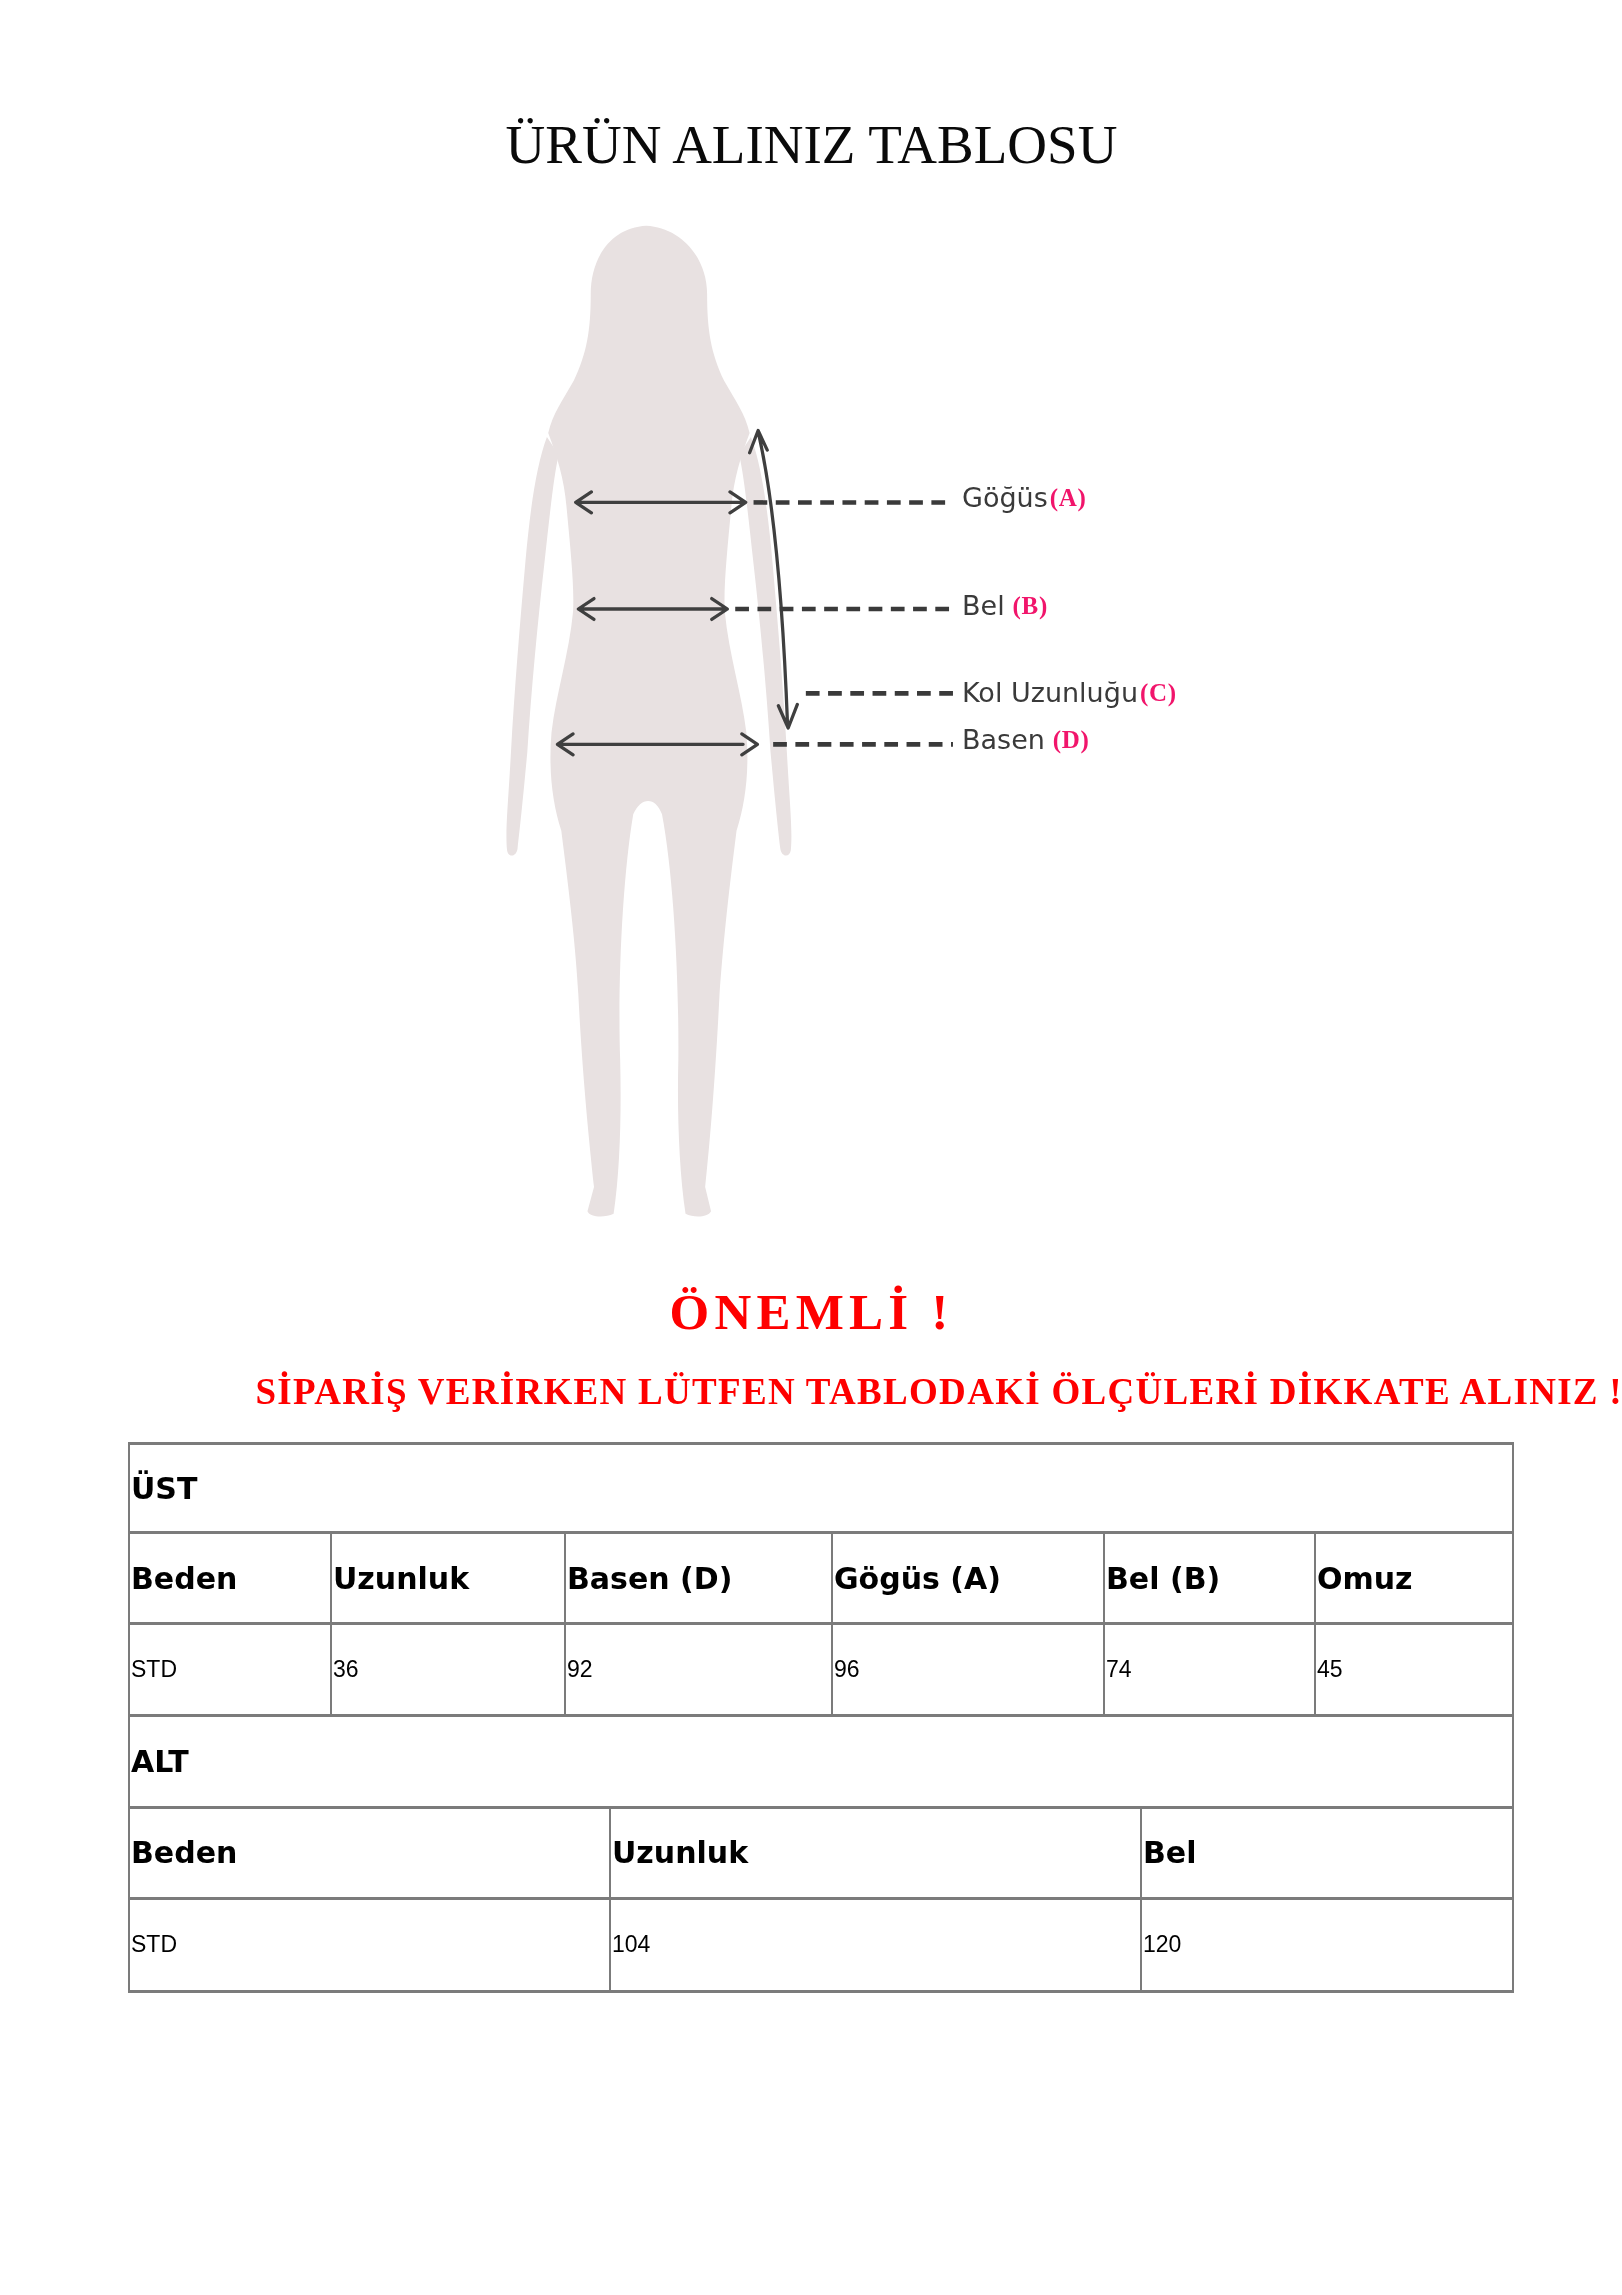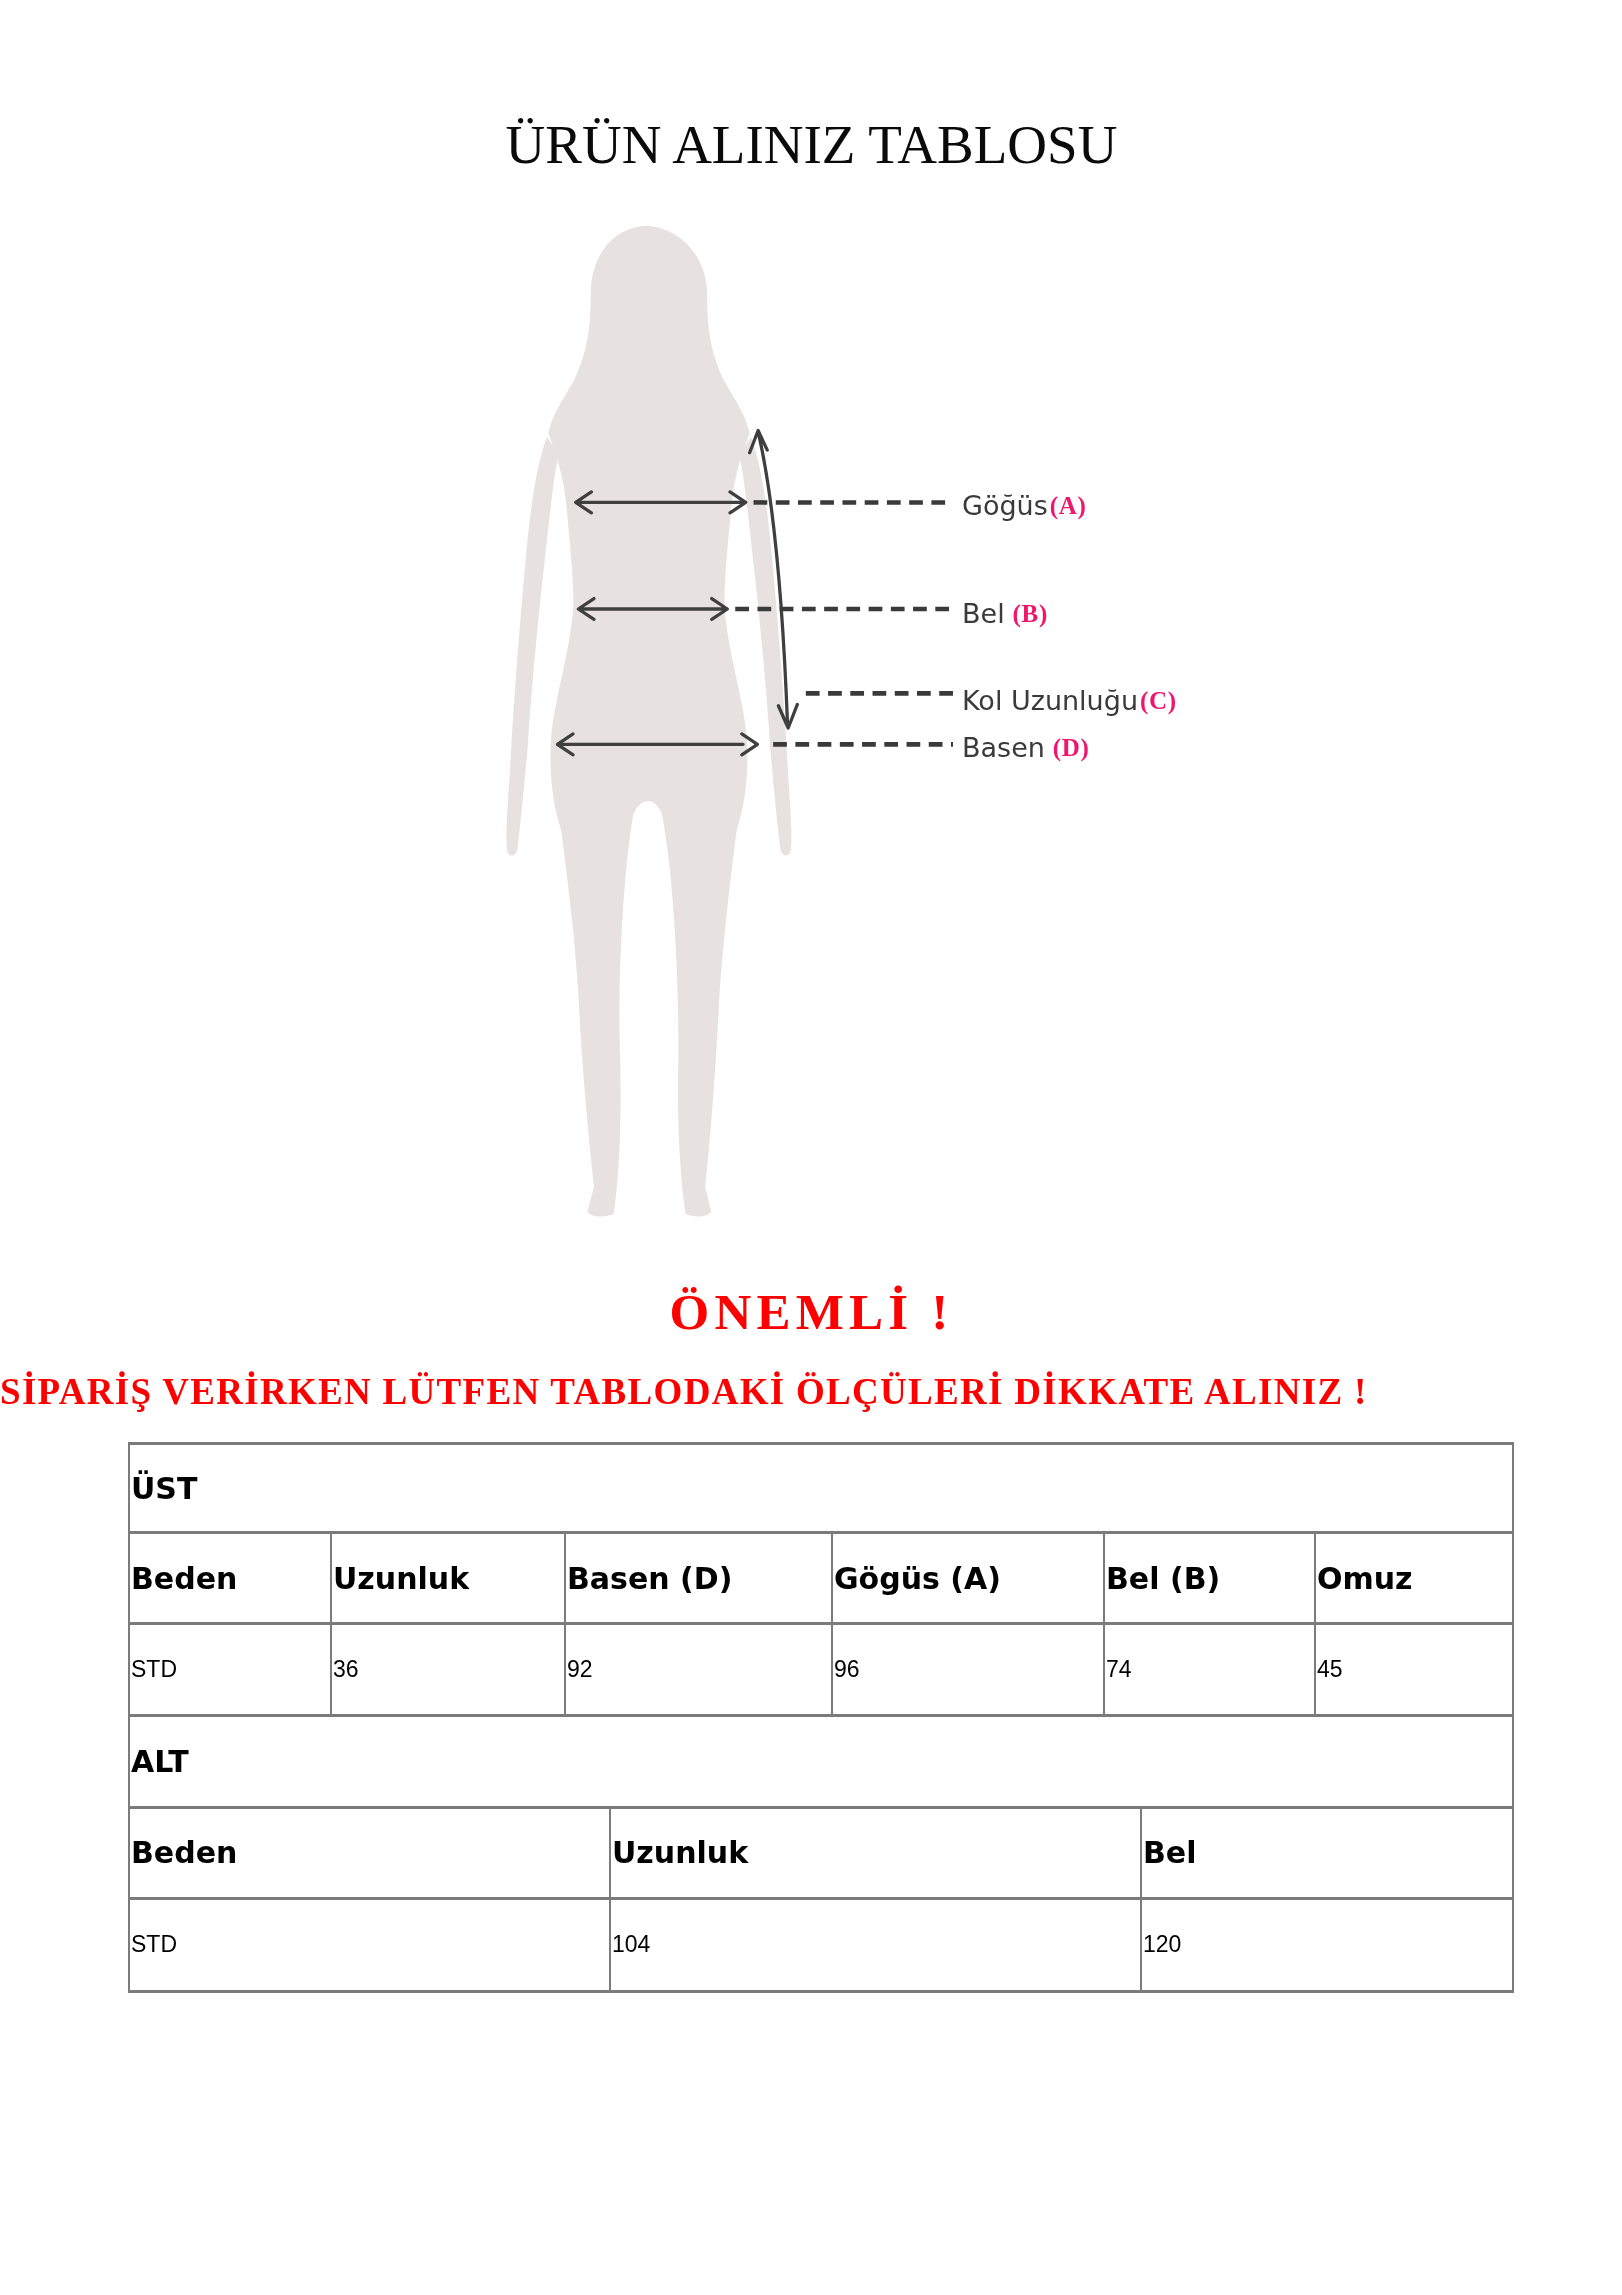--- a/index.html
+++ b/index.html
@@ -6,35 +6,35 @@
   .page{position:relative;width:1623px;height:2295px;background:#ffffff;overflow:hidden;
         font-family:"DejaVu Sans",sans-serif;}
 
   
   .title{position:absolute;top:113px;left:0;width:100%;text-align:center;
          font-family:"Liberation Serif",serif;font-weight:400;font-size:55px;
          letter-spacing:0px;color:#0a0a0a;white-space:nowrap;}
 
   
   .fig-svg{position:absolute;left:458px;top:196px;}
-  .mlabel{position:absolute;white-space:nowrap;font-size:27px;line-height:43px;
+  .mlabel{position:absolute;white-space:nowrap;font-size:27px;line-height:28px;
           color:#3a3a3a;font-family:"DejaVu Sans",sans-serif;}
   .mlabel .code{font-family:"Liberation Serif",serif;font-weight:700;font-size:25px;
                 color:#f1156b;vertical-align:1.3px;letter-spacing:0.7px;margin-left:2px;}
   .mlabel .code.gap{margin-left:7.9px;}
   .lbl-chest{left:962px;top:484px;}
   .lbl-waist{left:962px;top:592px;}
   .lbl-arm{left:962px;top:679px;}
   .lbl-hip{left:962px;top:726px;}
 
   
   .important{position:absolute;top:1283px;left:0;width:100%;text-align:center;
              font-family:"Liberation Serif",serif;font-weight:700;font-size:51px;
              letter-spacing:5.2px;color:#fe0000;white-space:nowrap;}
-  .warning{position:absolute;top:1370px;left:0;width:100%;text-align:left;
+  .warning{position:absolute;top:1370px;left:0;width:100%;text-align:right;
            font-family:"Liberation Serif",serif;font-weight:700;font-size:37px;
            letter-spacing:1.3px;color:#fe0000;white-space:nowrap;}
 
   
   .tables{position:absolute;left:128px;top:1442px;width:1384px;}
   table.sizes{border-collapse:collapse;table-layout:fixed;width:1384px;}
   table.sizes td{border:2px solid #7b7b7b;border-top-width:3.3px;border-bottom-width:3.3px;
                  text-align:left;vertical-align:middle;color:#000;overflow:hidden;margin-left:13px;}
   #t-alt{margin-top:-3.3px;}
   .sec-cell{font-weight:700;font-size:30px;font-family:"DejaVu Sans",sans-serif;}

